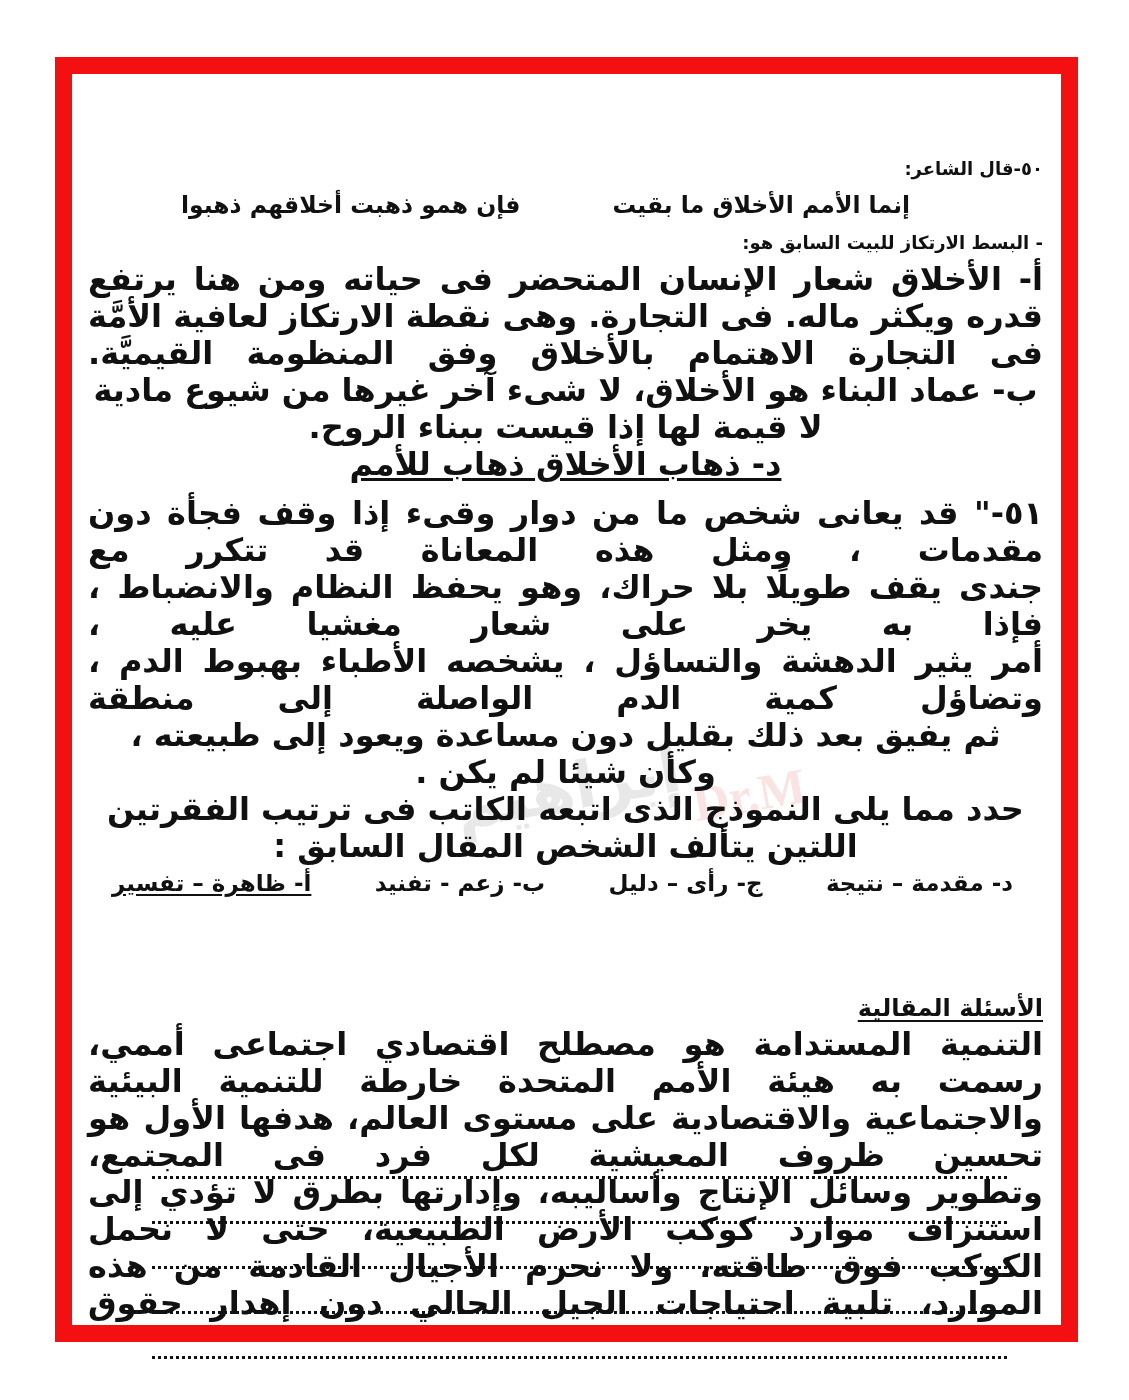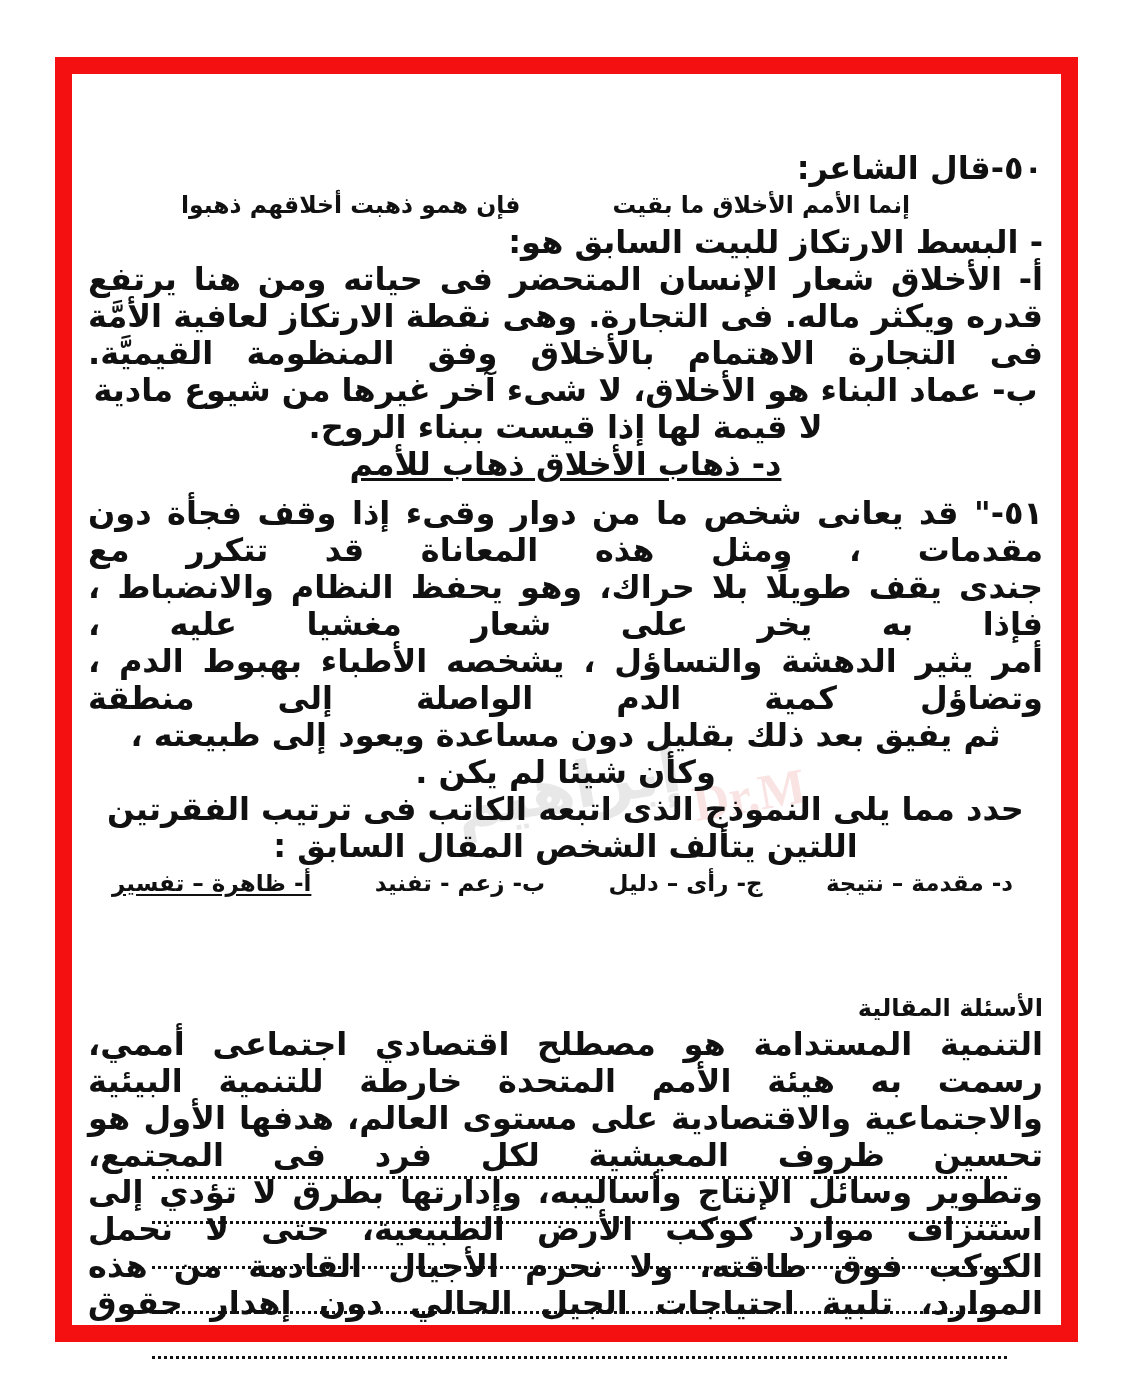--- a/index.html
+++ b/index.html
@@ -67,21 +67,21 @@
     left: 88px;
     top: 150px;
     width: 955px;
     direction: rtl;
     text-align: right;
     color: #111111;
     font-weight: bold;
   }
 
   .line {
-    font-size: 32px;
+    font-size: 18px;
     line-height: 37px;
     white-space: nowrap;
   }
   .para {
     font-size: 32px;
     line-height: 37px;
   }
 
   .ln-head      { text-align: right; }
   .ln-justify   { text-align: justify; text-align-last: justify; }
@@ -112,20 +112,21 @@
 
   .spacer-sm { height: 12px; }
   .spacer-md { height: 30px; }
   .spacer-lg { height: 58px; }
 
   .heading-wrap { text-align: right; }
   .heading {
     display: inline-block;
     font-size: 24px;
     line-height: 36px;
+    text-decoration: underline;
     text-underline-offset: 4px;
     margin-left: 31px;
   }
 
   
   #answer-lines {
     position: absolute;
     left: 152px;
     top: 1136px;
     width: 855px;

